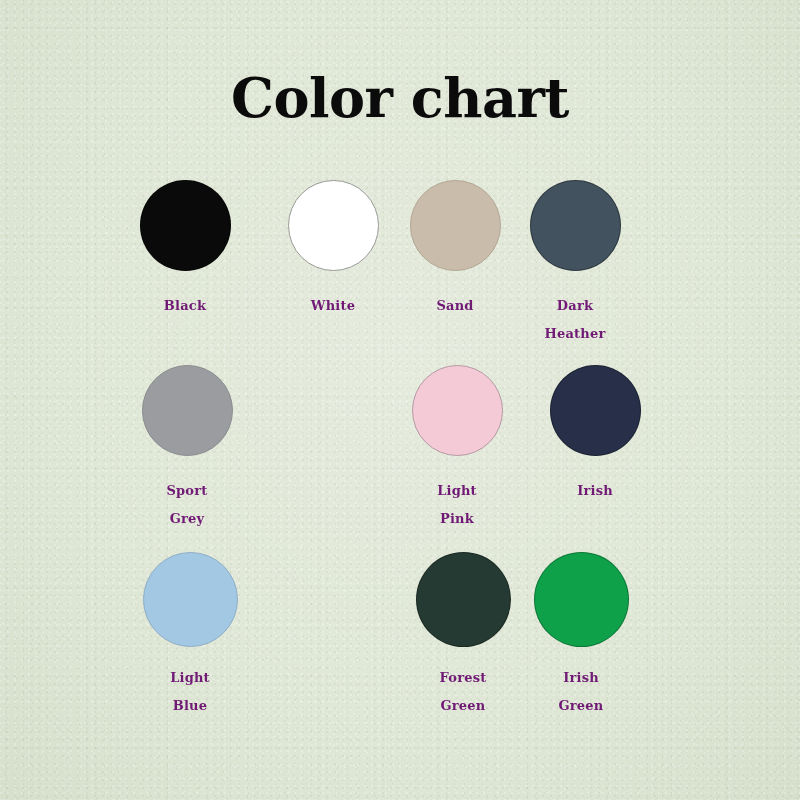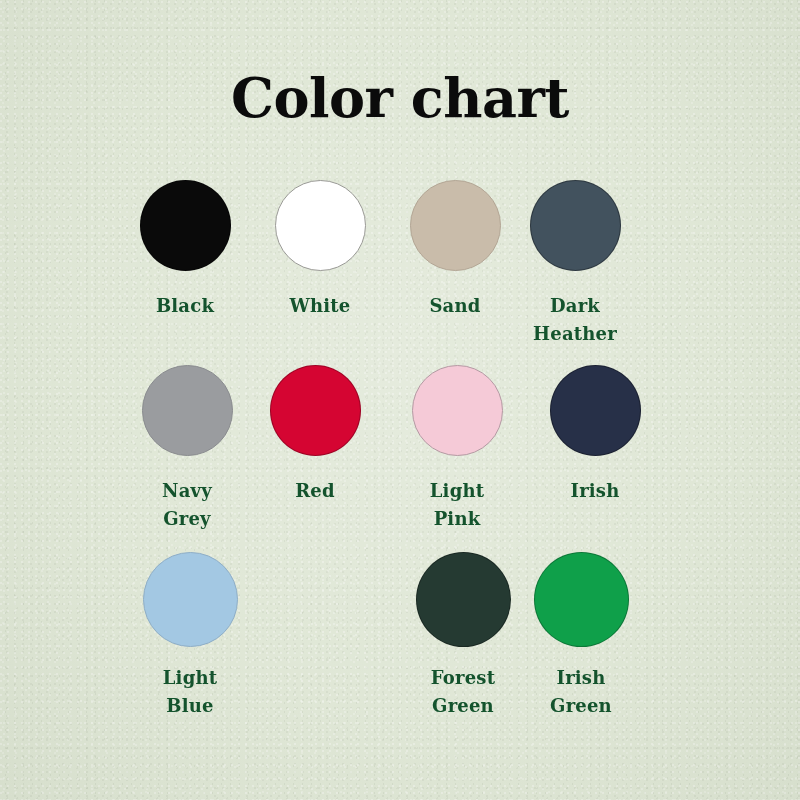--- a/index.html
+++ b/index.html
@@ -103,23 +103,23 @@
     height: 91px;
     border-radius: 50%;
     box-sizing: border-box;
     border: 1px solid rgba(0, 0, 0, 0.30);
   }
 
   .swatch-label {
     margin-top: 12px;
     font-family: "DejaVu Serif", "Liberation Serif", serif;
     font-weight: bold;
-    font-size: 18px;
+    font-size: 13px;
     line-height: 28px;
-    color: #14532d;
+    color: #701a75;
     white-space: pre-line;
     letter-spacing: 0.2px;
   }
 </style>
 </head>
 <body>
 
 <div id="page">
   <div id="paper-texture"></div>
   <div id="vignette"></div>
@@ -129,21 +129,21 @@
     <div id="chart-title">Color chart</div>
 
     <div id="swatch-grid">
         <div class="swatch-row">
           <div class="swatch-cell" style="left: 10px; top: 0px;">
             <div class="swatch-circle-wrap">
               <div class="swatch-circle" title="Black" style="width: 91px; height: 91px; background-color: rgb(10, 10, 10); border-color: rgba(0, 0, 0, 0.3);"></div>
             </div>
             <div class="swatch-label">Black</div>
           </div>
-          <div class="swatch-cell" style="left: 145px; top: 0px;">
+          <div class="swatch-cell" style="left: 158px; top: 0px;">
             <div class="swatch-circle-wrap">
               <div class="swatch-circle" title="White" style="width: 91px; height: 91px; background-color: rgb(255, 255, 255); border-color: rgb(154, 154, 150);"></div>
             </div>
             <div class="swatch-label">White</div>
           </div>
           <div class="swatch-cell" style="left: 280px; top: 0px; text-align: center;">
             <div class="swatch-circle-wrap">
               <div class="swatch-circle" title="Sand" style="width: 91px; height: 91px; background-color: rgb(201, 188, 170); border-color: rgb(179, 166, 149);"></div>
             </div>
             <div class="swatch-label">Sand</div>
@@ -154,28 +154,22 @@
             </div>
             <div class="swatch-label">Dark
 Heather</div>
           </div>
         </div>
         <div class="swatch-row">
           <div class="swatch-cell" style="left: 12px; top: 0px;">
             <div class="swatch-circle-wrap">
               <div class="swatch-circle" title="Sport Grey" style="width: 91px; height: 91px; background-color: rgb(154, 156, 159); border-color: rgb(138, 140, 143);"></div>
             </div>
-            <div class="swatch-label">Navy
+            <div class="swatch-label">Sport
 Grey</div>
-          </div>
-          <div class="swatch-cell" style="left: 140px; top: 0px;">
-            <div class="swatch-circle-wrap">
-              <div class="swatch-circle" title="Red" style="width: 91px; height: 91px; background-color: rgb(213, 5, 50); border-color: rgba(0, 0, 0, 0.25);"></div>
-            </div>
-            <div class="swatch-label">Red</div>
           </div>
           <div class="swatch-cell" style="left: 282px; top: 0px;">
             <div class="swatch-circle-wrap">
               <div class="swatch-circle" title="Light Pink" style="width: 91px; height: 91px; background-color: rgb(245, 202, 215); border-color: rgb(180, 154, 163);"></div>
             </div>
             <div class="swatch-label">Light
 Pink</div>
           </div>
           <div class="swatch-cell" style="left: 420px; top: 0px;">
             <div class="swatch-circle-wrap">

